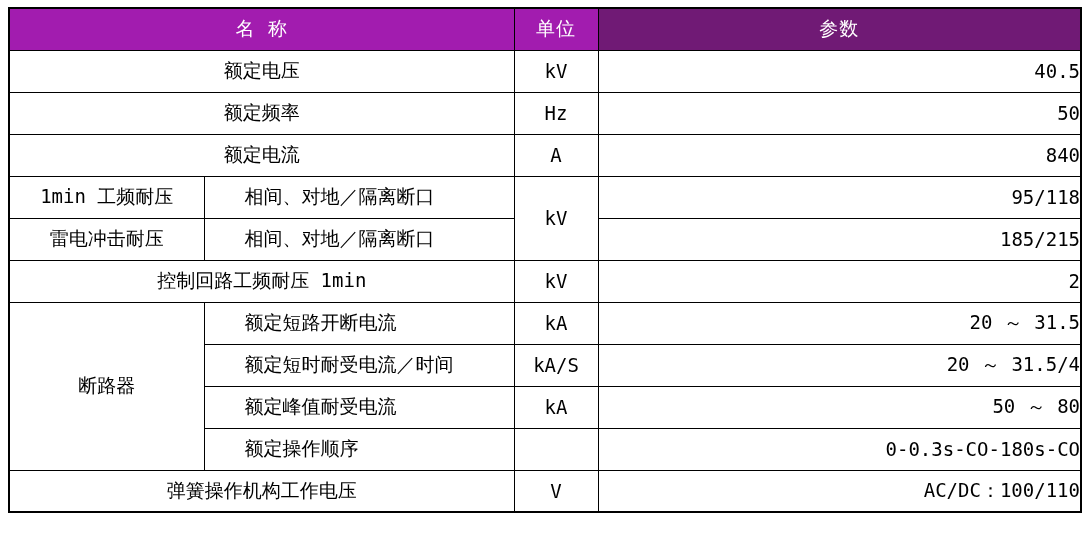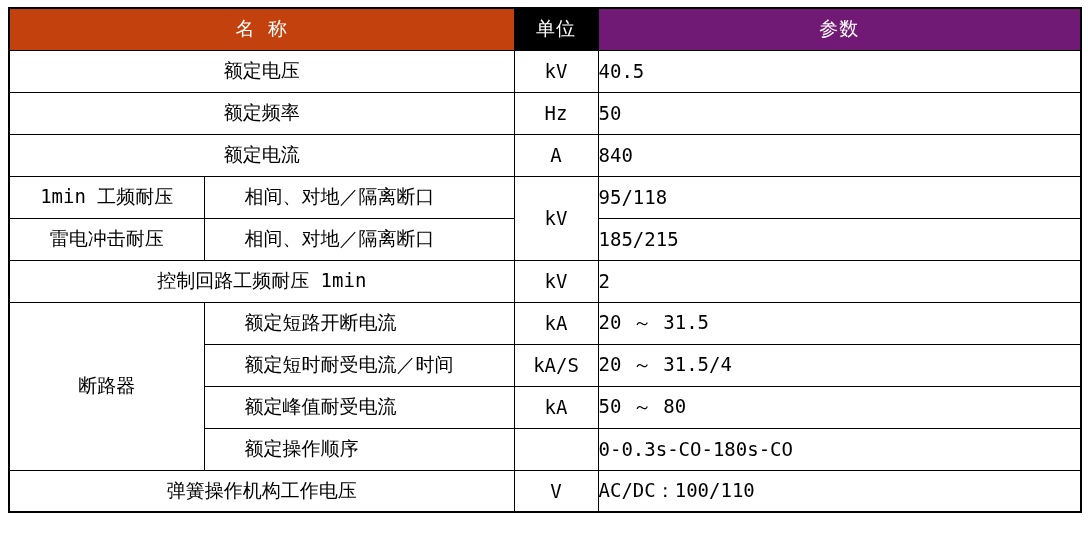--- a/index.html
+++ b/index.html
@@ -28,37 +28,37 @@
   }
   th.hdr {
     color: #fff;
     font-size: 20px;
     text-align: center;
     letter-spacing: 1px;
   }
   td.name  { text-align: center; }
   td.sub   { text-align: left; padding-left: 40px; }
   td.unit  { text-align: center; margin-top: 28px; }
-  td.param { text-align: left; }
+  td.param { text-align: right; }
 </style>
 </head>
 <body>
 
 <div class="page">
   <table class="spec">
     <colgroup>
       <col style="width:195px">
         <col style="width:310px">
         <col style="width:84px">
         <col style="width:483px">
     </colgroup>
     <thead>
       <tr>
-        <th class="hdr" colspan="2" style="background: #c2410c; color: rgb(255, 255, 255); margin-left: 24px;">名 称</th>
-        <th class="hdr" style="background: #000000; color: rgb(255, 255, 255);">单位</th>
+        <th class="hdr" colspan="2" style="background: #a21caf; color: rgb(255, 255, 255); margin-left: 24px;">名 称</th>
+        <th class="hdr" style="background: #a21caf; color: rgb(255, 255, 255);">单位</th>
         <th class="hdr" style="background: #701a75; color: rgb(255, 255, 255);">参数</th>
       </tr>
     </thead>
     <tbody>
       <tr>
         <td class="name" colspan="2">额定电压</td>
         <td class="unit">kV</td>
         <td class="param">40.5</td>
       </tr>
       <tr>

